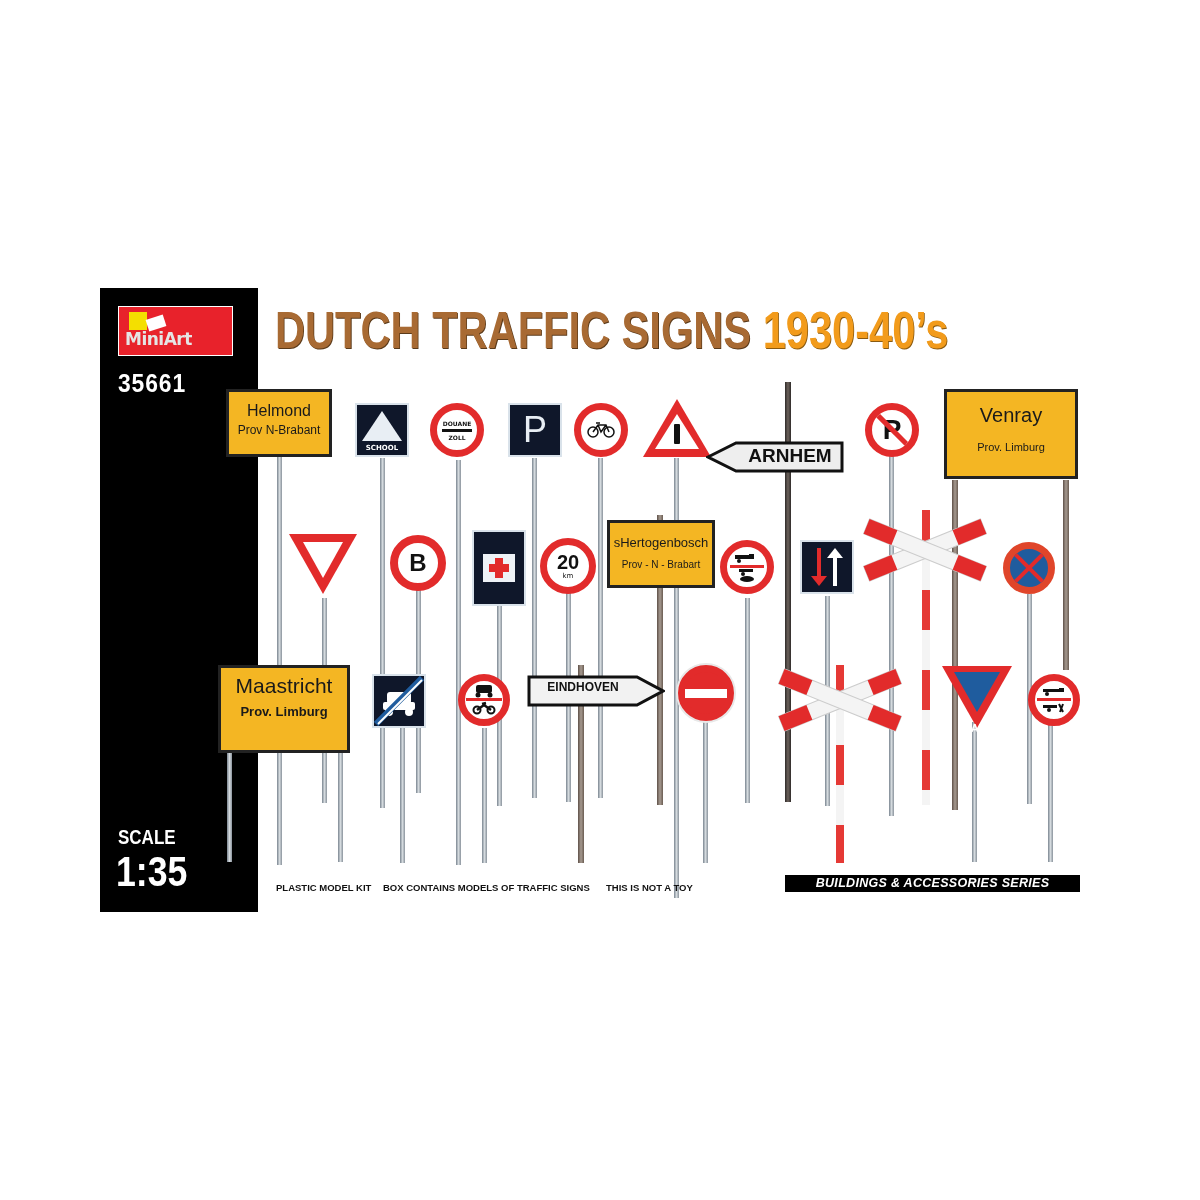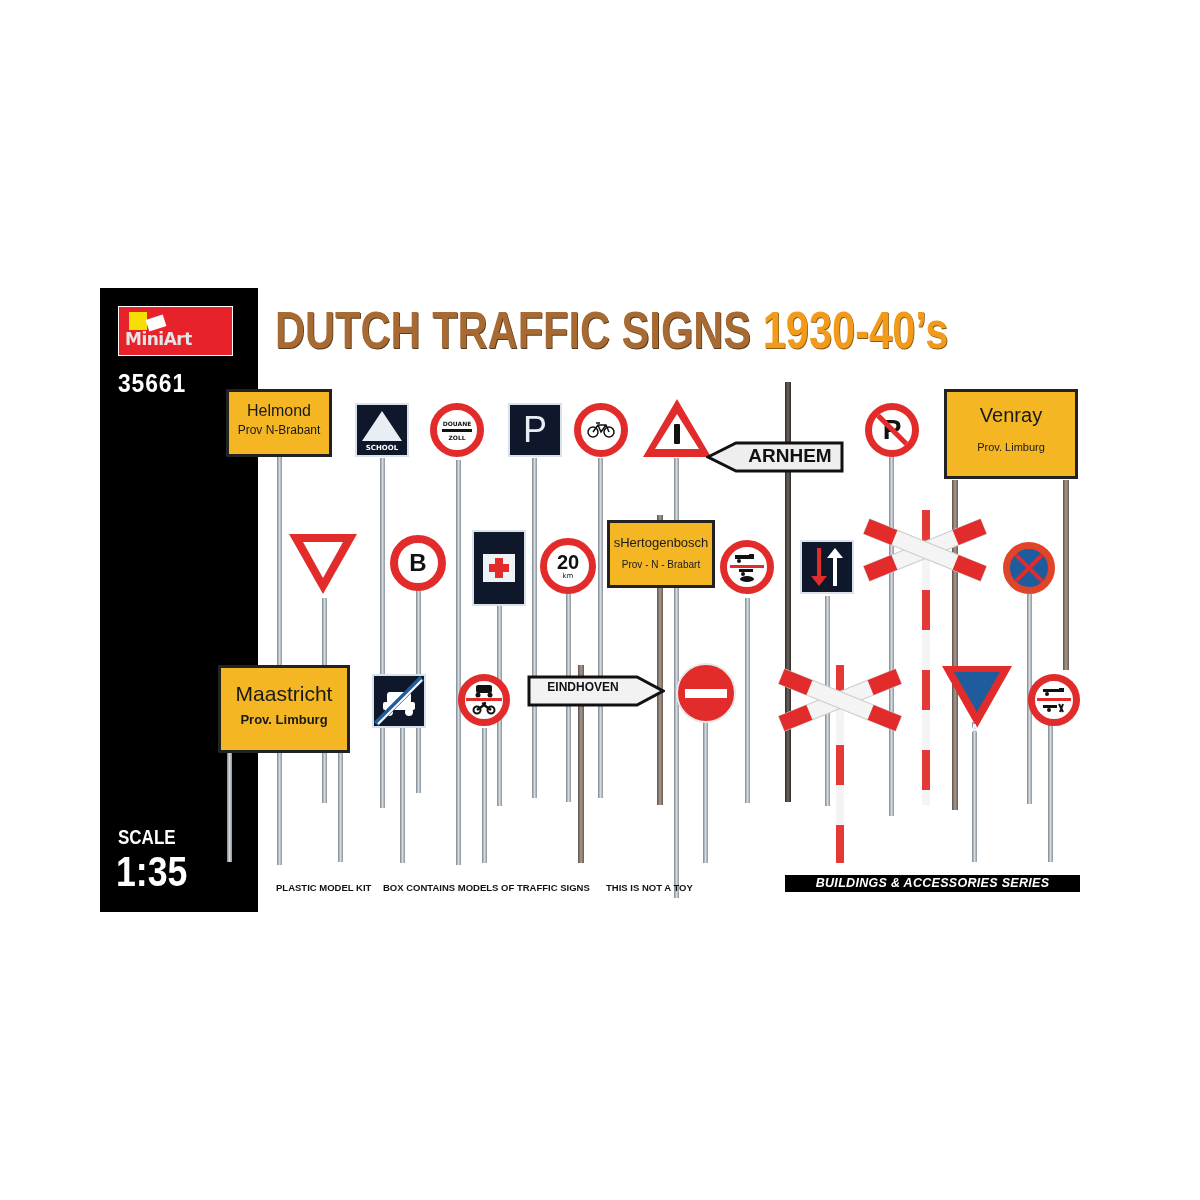--- a/index.html
+++ b/index.html
@@ -185,21 +185,21 @@
       <rect x="98" y="27" width="30" height="16" fill="#e22b2b"></rect>
   </g>
 </svg>
 
 <div class="round" style="left:1003px;top:542px;width:52px;height:52px;border-color:#e0452a;background:#1f5c9e;overflow:hidden;">
   <div style="position:absolute;left:-4px;top:17px;width:46px;height:4px;background:#e22b2b;transform:rotate(45deg);"></div>
   <div style="position:absolute;left:-4px;top:17px;width:46px;height:4px;background:#e22b2b;transform:rotate(-45deg);"></div>
 </div>
 
 <div class="yellow-sign" style="left:218px;top:665px;width:132px;height:88px;">
-  <div style="font-size:21px;margin-top:14px;">Maastricht</div>
+  <div style="font-size:21px;margin-top:6px;">Maastricht</div>
   <div style="font-size:13px;margin-top:6px;font-weight:bold;">Prov. Limburg</div>
 </div>
 
 <div class="blue-sq" style="left:372px;top:674px;width:54px;height:54px;overflow:hidden;">
   <svg width="50" height="50" viewBox="0 0 50 50">
     <rect x="13" y="16" width="24" height="12" rx="3" fill="#fff"></rect>
       <rect x="9" y="26" width="32" height="8" rx="2" fill="#fff"></rect>
     <circle cx="15" cy="36" r="4" fill="#fff"></circle>
       <circle cx="35" cy="36" r="4" fill="#fff"></circle>
     <line x1="2" y1="48" x2="48" y2="2" stroke="#1f5c9e" stroke-width="6"></line>

